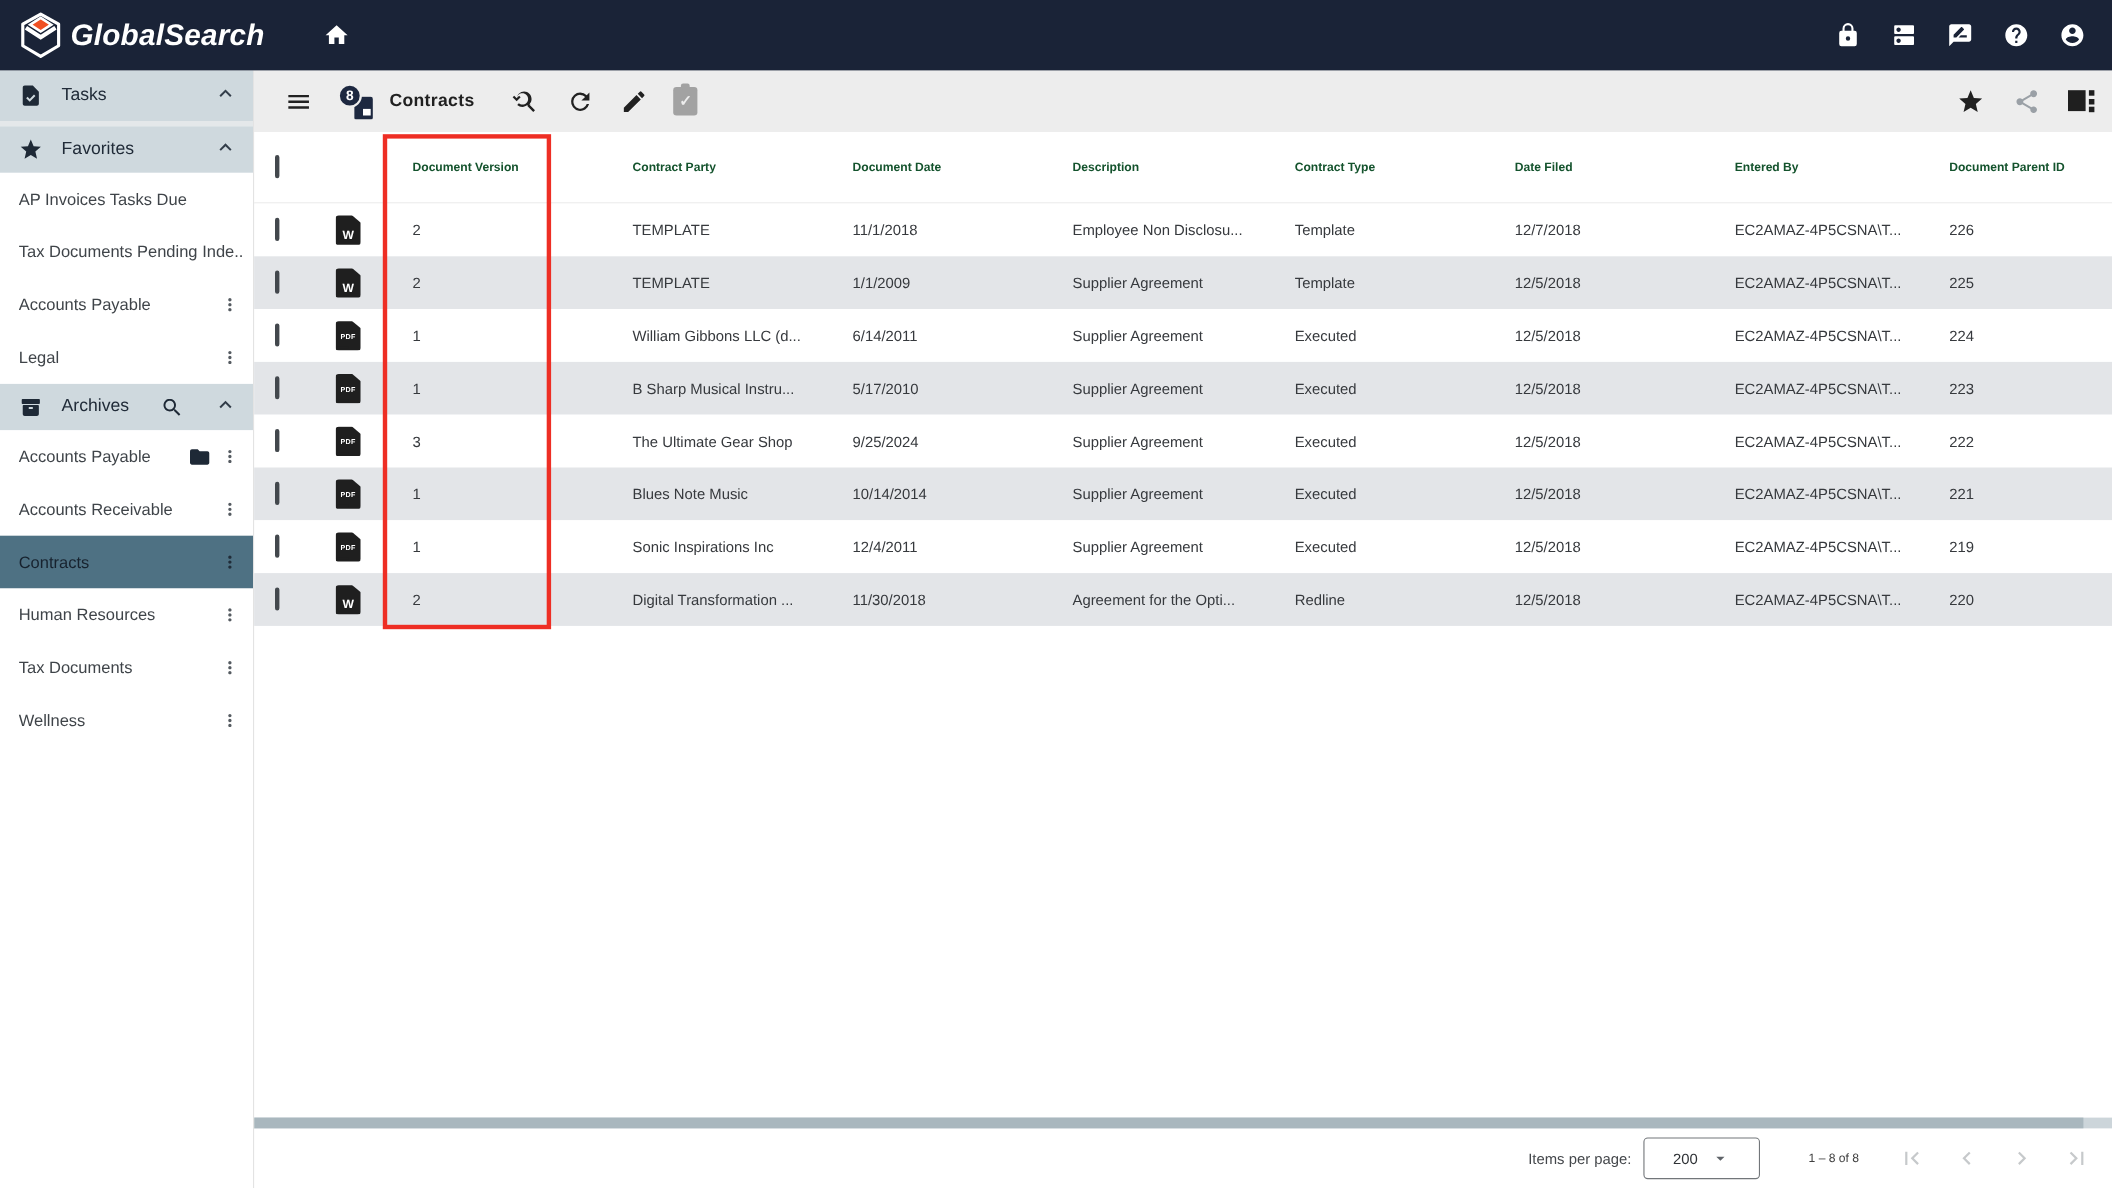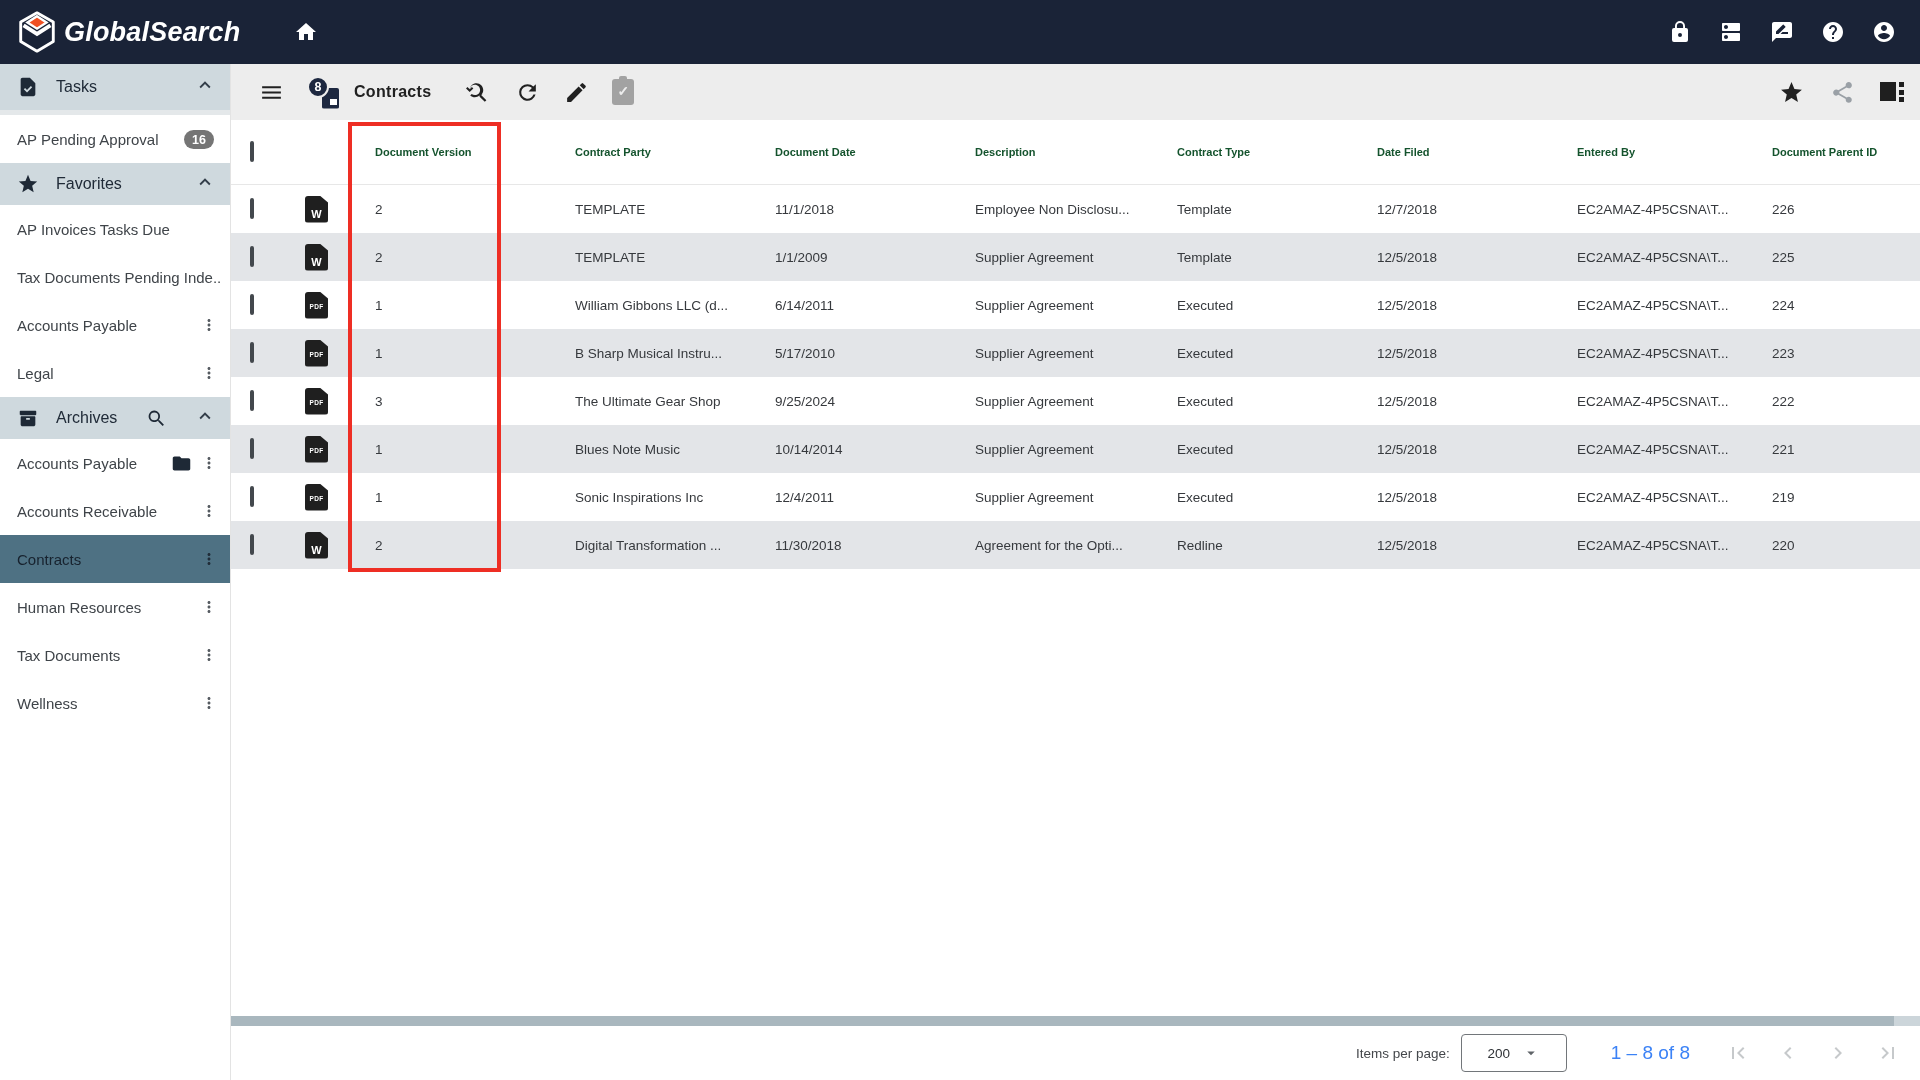--- a/index.html
+++ b/index.html
@@ -90,21 +90,21 @@
 
   
   .hscroll { position:absolute; left:0; right:0; bottom:54px; height:10px; background:#ccd5da; cursor:pointer; }
   .hscroll-thumb { height:100%; width:calc(100% - 26px); background:#a9b7be; cursor:grab; }
   .pager { position:absolute; left:0; right:0; bottom:0; height:54px; background:#fff;
            display:flex; align-items:center; justify-content:flex-end; }
   .pp-label { font-size:13.5px; color:#44474b; }
   .pp-select { width:106px; height:38px; border:1px solid #72767a; border-radius:4px; margin-left:11px;
                display:flex; align-items:center; justify-content:center; gap:12px; font-size:13.5px; color:#2f3236; cursor:pointer; }
   .pp-select svg { width:18px; height:18px; fill:#5f6368; }
-  .pp-range { font-size:19px; color:#3b82f6; margin-left:44px; }
+  .pp-range { font-size:11px; color:#404040; margin-left:44px; }
   .pp-navs { display:flex; align-items:center; gap:26px; margin-left:36px; margin-right:20px; }
   .pg-ic { width:24px; height:24px; display:flex; align-items:center; justify-content:center; cursor:default; }
   .pg-ic svg { width:24px; height:24px; fill:#c6c9cb; }
 </style>
 </head>
 <body>
 
 <div class="navbar">
   <div class="logo-wrap">
     <svg width="46" height="46" viewBox="0 0 48 48">
@@ -155,25 +155,20 @@
         <svg viewBox="0 0 24 24">
           <path fill="#1e2936" d="M14 2H6c-1.1 0-2 .9-2 2v16c0 1.1.9 2 2 2h12c1.1 0 2-.9 2-2V8l-6-6zm-3.06 16L7.4 14.46l1.41-1.41 2.12 2.12 4.24-4.24 1.41 1.41L10.94 18z"></path>
         </svg>
       </span>
     <span class="sh-label">Tasks</span>
 
     <span class="sh-chevron"><svg viewBox="0 0 24 24">
           <path fill="#333e4a" d="M7.41 15.41L12 10.83l4.59 4.58L18 14l-6-6-6 6z"></path>
         </svg></span>
     <span class="sh-progress"><span class="sh-progress-thumb"></span></span>
-  </div>
-    <div class="side-item">
-    <span class="si-label">AP Pending Approval</span>
-    <span class="si-badge">16</span>
-
   </div>
     <div class="side-header">
     <span class="sh-icon">
         <svg viewBox="0 0 24 24">
           <path fill="#1e2936" d="M12 17.27L18.18 21l-1.64-7.03L22 9.24l-7.19-.61L12 2 9.19 8.63 2 9.24l5.46 4.73L5.82 21z"></path>
         </svg>
       </span>
     <span class="sh-label">Favorites</span>
 
     <span class="sh-chevron"><svg viewBox="0 0 24 24">

